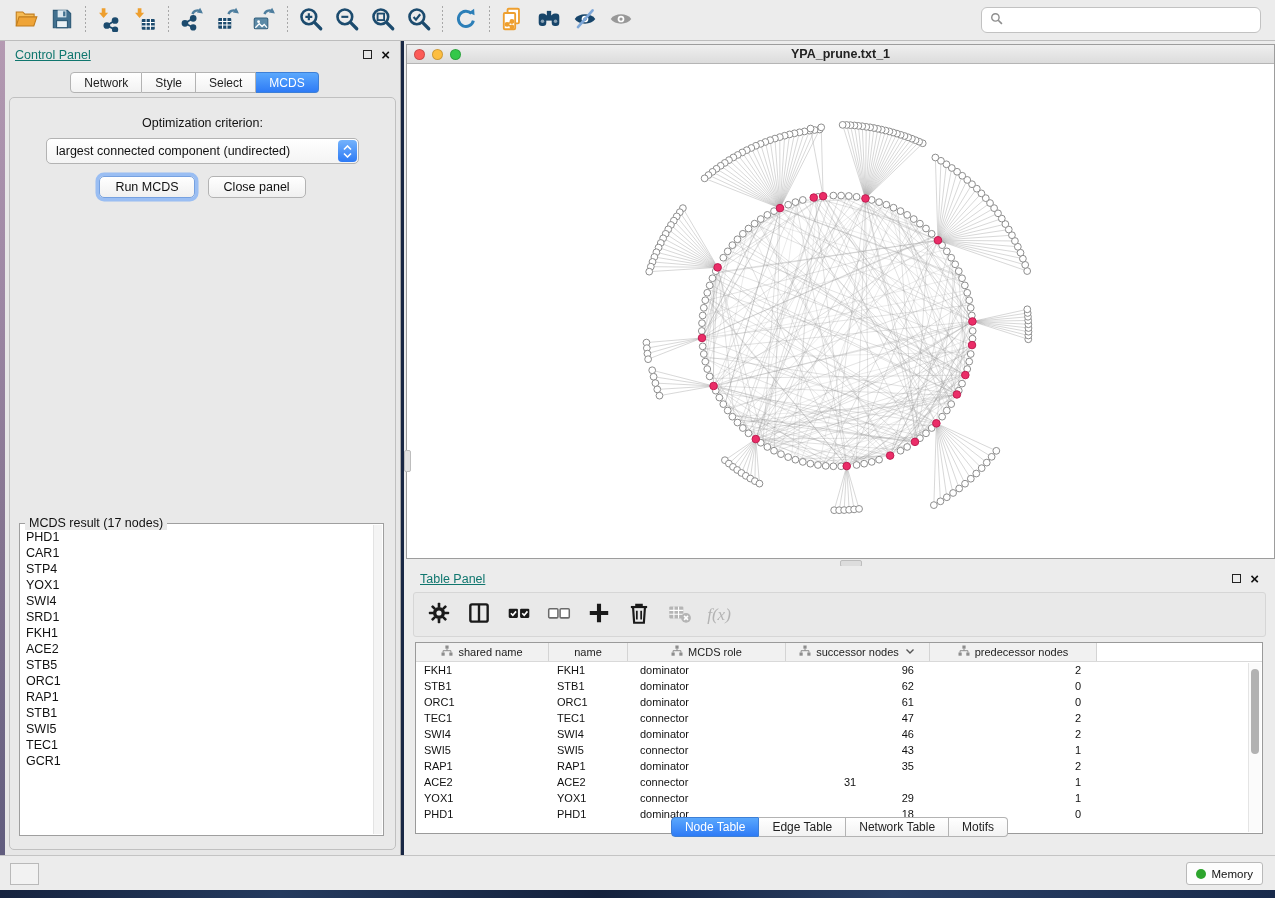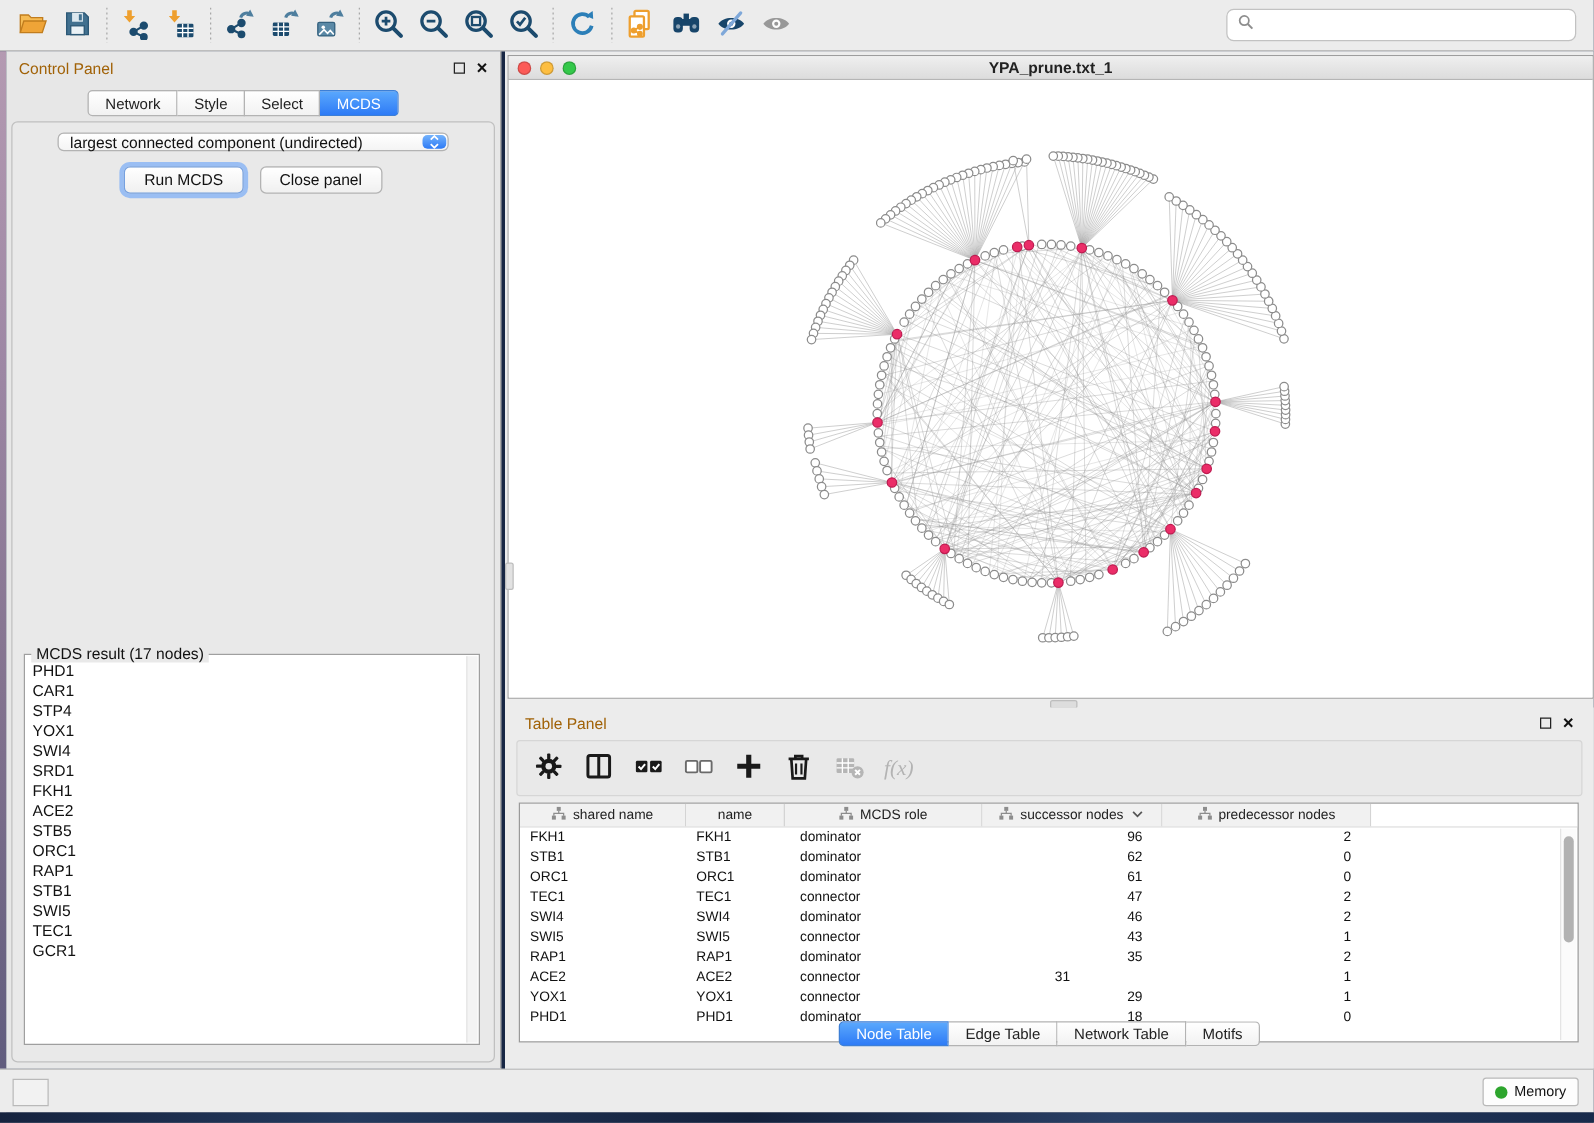--- a/index.html
+++ b/index.html
@@ -23,35 +23,35 @@
   .search-box { position:absolute; right:14px; top:7px; width:280px; height:26px; background:#fff;
     border:1px solid #c2c2c2; border-radius:6px; display:flex; align-items:center; padding:0 8px; }
   .search-box input { border:none; outline:none; flex:1; font-size:12px; margin-left:6px;
     font-family:"Liberation Sans",sans-serif; background:transparent; }
 
   
   .control-panel { position:absolute; left:5px; top:41px; width:396px; bottom:43px;
     background:#e7e7e7; border-right:1px solid #a7a7a7; }
   .cp-header { position:absolute; top:0; left:0; right:0; height:27px; display:flex; align-items:center;
     padding:0 10px; }
-  .panel-title { font-size:12.5px; color:#a16207; }
+  .panel-title { font-size:12.5px; color:#0f766e;text-decoration:underline; }
   .win-btns { margin-left:auto; display:flex; align-items:center; gap:9px; }
   .float-btn { width:9px; height:9px; border:1.6px solid #222; background:transparent; display:inline-block; }
   .close-btn { font-size:15px; font-weight:bold; color:#111; line-height:10px; cursor:default; }
   .seg { display:flex; }
   .seg button { font-family:"Liberation Sans",sans-serif; font-size:12px; color:#222; height:21px;
     padding:0 13px; background:linear-gradient(#ffffff,#f2f2f2); border:1px solid #b3b3b3; border-left:none; }
   .seg button:first-child { border-left:1px solid #b3b3b3; border-radius:4px 0 0 4px; }
   .seg button:last-child { border-radius:0 4px 4px 0; }
   .seg button.active { background:linear-gradient(#5aa8fd,#2e7bf6); color:#fff; border-color:#3d7fd6; }
   .cp-tabs { position:absolute; top:31px; left:0; right:16px; display:flex; justify-content:center; }
   .cp-body { position:absolute; top:56px; left:4px; right:4px; bottom:5px; background:#e9e9e9;
     border:1px solid #c0c0c0; border-radius:5px; }
   .opt-label { margin-top:18px; text-align:center; font-size:12.5px; color:#111; }
-  .mac-select { position:relative; margin:8px auto 0; width:313px; height:15px; border:1px solid #b3b3b3;
+  .mac-select { position:relative; margin:8px auto 0; width:313px; height:26px; border:1px solid #b3b3b3;
     border-radius:5px; background:linear-gradient(#ffffff,#f4f4f4); display:flex; align-items:center;
     padding:0 24px 0 9px; font-size:12.5px; color:#111; }
   .stepper { position:absolute; right:1px; top:1px; bottom:1px; width:19px; border-radius:4px;
     background:linear-gradient(#74b3fc,#2d7af5); display:flex; flex-direction:column;
     align-items:center; justify-content:center; gap:1px; }
   .btn-row { margin-top:12px; display:flex; justify-content:center; gap:13px; }
   .mac-btn { height:22px; padding:0 15px; font-family:"Liberation Sans",sans-serif; font-size:12.5px;
     color:#111; background:linear-gradient(#ffffff,#f0f0f0); border:1px solid #b3b3b3; border-radius:5px; }
   .focus-ring { box-shadow:0 0 0 3.5px rgba(102,162,250,.6); border-color:#76a1e0; }
   .mcds-group { position:absolute; left:9px; right:11px; top:425px; bottom:13px;
@@ -282,20 +282,21 @@
     </div>
     <div class="cp-tabs">
       <div class="seg" id="cp-tabs-seg">
           <button>Network</button>
           <button>Style</button>
           <button>Select</button>
           <button class="active">MCDS</button>
         </div>
     </div>
     <div class="cp-body">
+      <div class="opt-label">Optimization criterion:</div>
       <div class="mac-select">
         <span>largest connected component (undirected)</span>
         <span class="stepper">
           <svg width="9" height="6" viewBox="0 0 9 6">
               <path d="M1 4.5 4.5 1 8 4.5" fill="none" stroke="#fff" stroke-width="1.6"></path>
             </svg>
           <svg width="9" height="6" viewBox="0 0 9 6">
               <path d="M1 1.5 4.5 5 8 1.5" fill="none" stroke="#fff" stroke-width="1.6"></path>
             </svg>
         </span>

